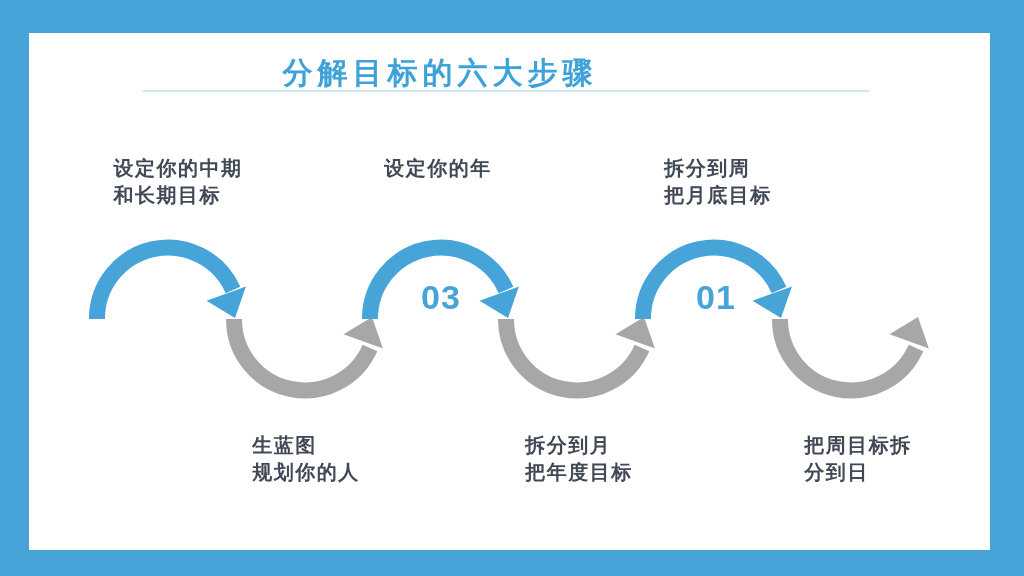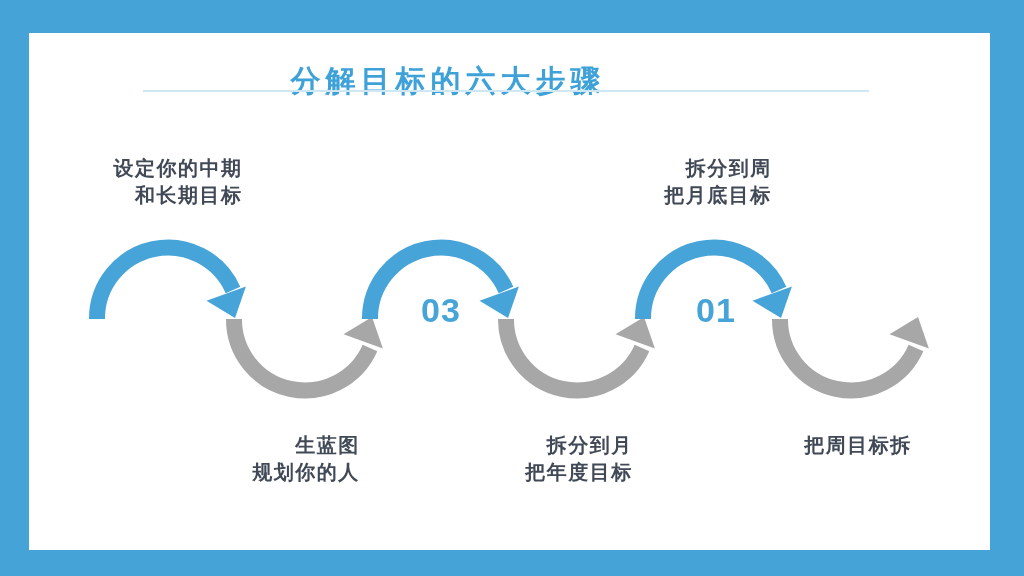--- a/index.html
+++ b/index.html
@@ -7,45 +7,45 @@
     width:1024px;height:576px;position:relative;overflow:hidden;
     background:var(--frame-blue,#45a3d7);
     font-family:"Liberation Sans","DejaVu Sans",sans-serif;
   }
   .canvas{
     position:absolute;left:29px;top:33px;width:961px;height:517px;
     background:#ffffff;
   }
   .title{
     position:absolute;left:0;top:49px;width:872px;
-    text-align:center;margin:12px;
+    text-align:center;margin:4px;
     font-size:30px;font-weight:bold;letter-spacing:5px;
     color:var(--title-blue,#3ea2d8);
   }
   .divider{
     position:absolute;left:143px;top:90px;width:726px;height:2px;
     background:var(--divider-blue,#cfe7f3);
   }
   .wave{
     position:absolute;left:0;top:0;width:1024px;height:576px;
   }
   .wave .gray-arc{stroke:var(--arc-gray,#a7a7a7);stroke-width:16;fill:none;}
   .wave .gray-head{fill:var(--arc-gray,#a7a7a7);}
   .wave .blue-arc{stroke:var(--accent-blue,#46a4d8);stroke-width:16;fill:none;}
   .wave .blue-head{fill:var(--accent-blue,#46a4d8);}
   .step-label{
     position:absolute;transform:translateX(-50%);
-    text-align:right;white-space:nowrap;
+    text-align:left;white-space:nowrap;
     font-size:20px;font-weight:bold;line-height:27px;letter-spacing:1.5px;
     color:var(--label-dark,#414957);
   }
   .step-label.top{top:155px;}
   .step-label.bottom{top:432px;}
   .step-number{
-    position:absolute;transform:translate(-50%,-50%);top:310px;
+    position:absolute;transform:translate(-50%,-50%);top:297px;
     font-size:34px;font-weight:600;letter-spacing:1px;
     color:var(--accent-blue,#46a4d8);
   }
 </style>
 </head>
 <body>
 
 <div class="canvas"></div>
 
 <h1 class="title">分解目标的六大步骤</h1>
@@ -83,30 +83,32 @@
   <div>设定你的中期</div>
   <div>和长期目标</div>
 </div>
 
 <div class="step-label bottom" style="left:306px">
   <div>生蓝图</div>
   <div>规划你的人</div>
 </div>
 
 <div class="step-label top" style="left:438px">
+  <div>设定你的年</div>
 </div>
 
 <div class="step-label bottom" style="left:579px">
   <div>拆分到月</div>
   <div>把年度目标</div>
 </div>
 
 <div class="step-label top" style="left:718px">
   <div>拆分到周</div>
   <div>把月底目标</div>
 </div>
 
 <div class="step-label bottom" style="left:858px">
   <div>把周目标拆</div>
+  <div>分到日</div>
 </div>
 
 <div class="step-number" style="left:441px">03</div>
 <div class="step-number" style="left:716px">01</div>
 
 </body></html>

